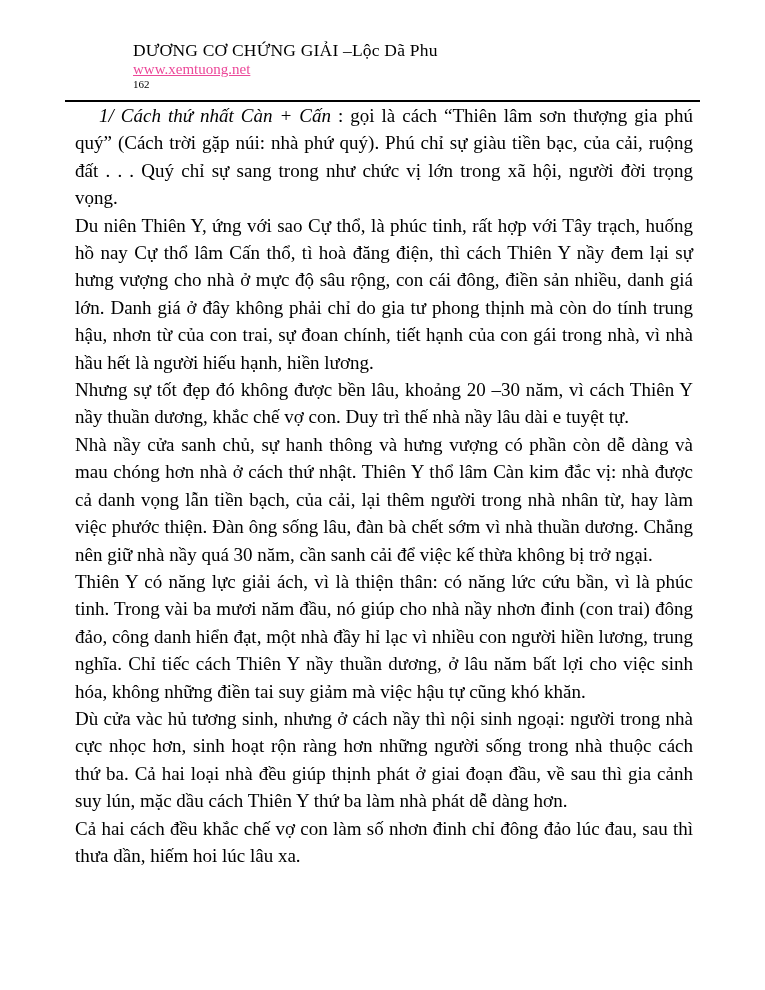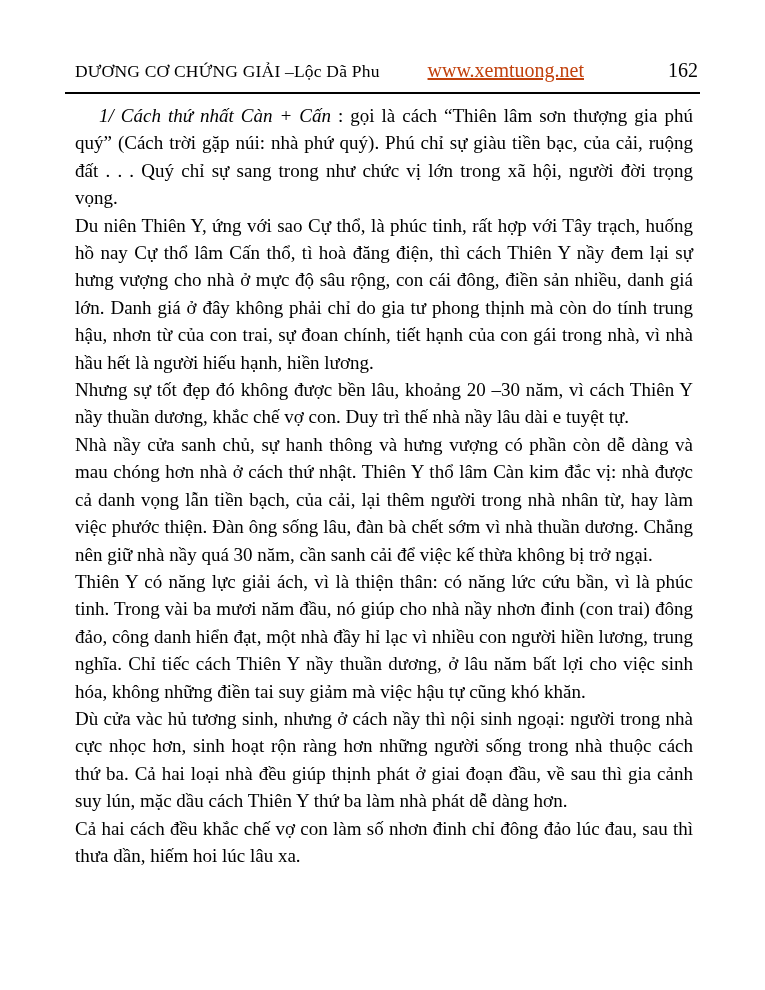--- a/index.html
+++ b/index.html
@@ -21,36 +21,36 @@
     position: absolute;
     top: 40px;
     left: 65px;
     width: 635px;
   }
   .header-row {
     display: flex;
     align-items: baseline;
     padding: 0 2px 0 10px;
     font-size: 17.5px;
+    flex-direction: column;
   }
   .header-title {
     flex: 1 1 auto;
     letter-spacing: 0.2px;
     white-space: nowrap;
   }
   .header-link {
-    color: #c2410c;
+    color: #ec4899;
     text-decoration: underline;
-    font-size: 20px;
+    font-size: 15px;
     white-space: nowrap;
-    margin-top: 19px;
   }
   .header-page {
-    margin-left: 84px;
-    font-size: 20px;
+    margin-left: 58px;
+    font-size: 11px;
     white-space: nowrap;
   }
   .header-rule {
     margin-top: 10px;
     border: 0;
     border-top: 2px solid #000000;
     height: 0;
   }
   .content {
     position: absolute;

